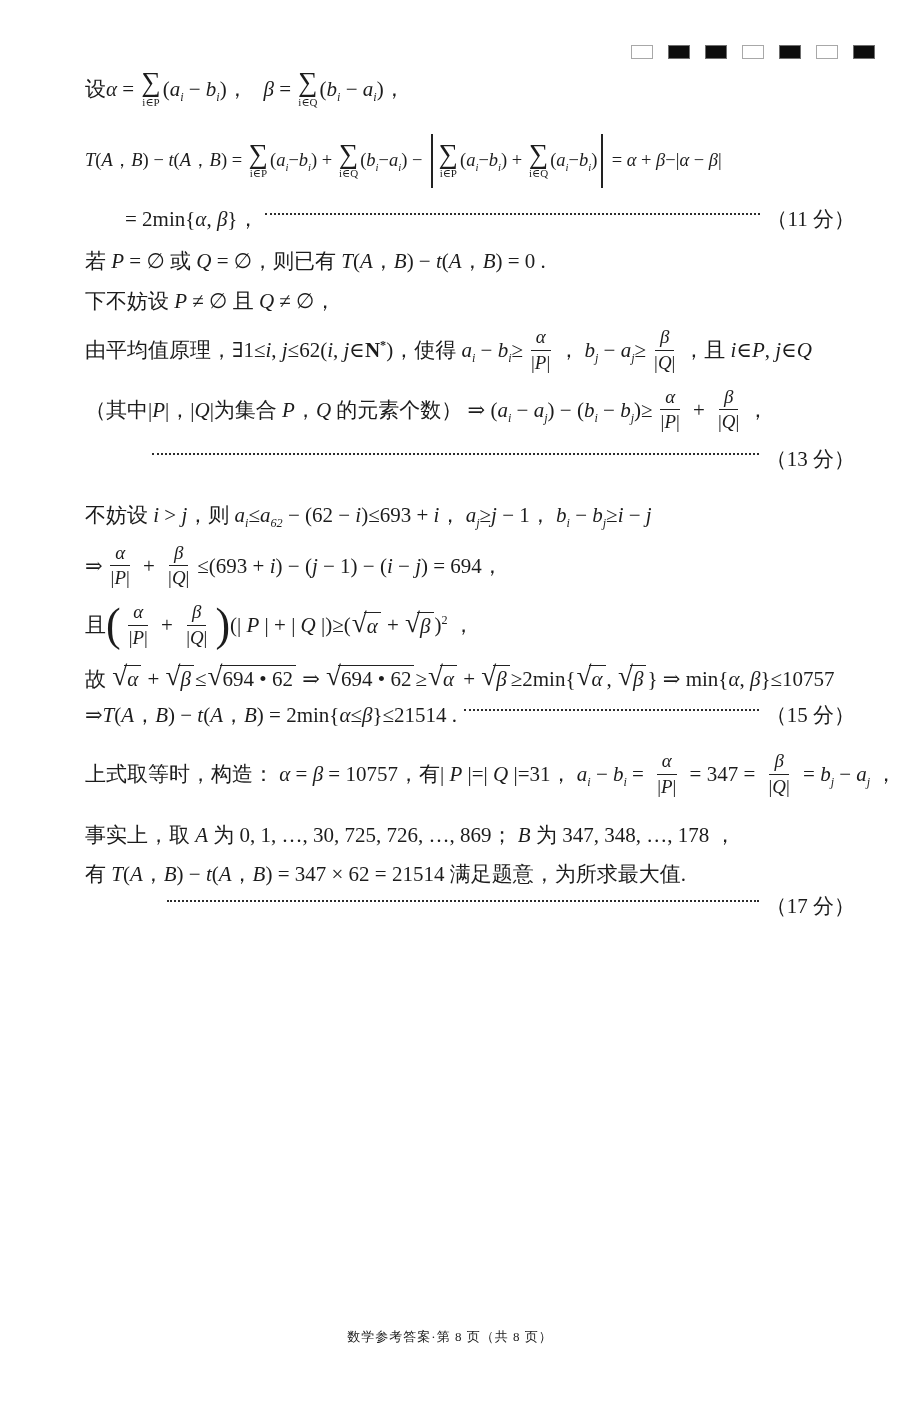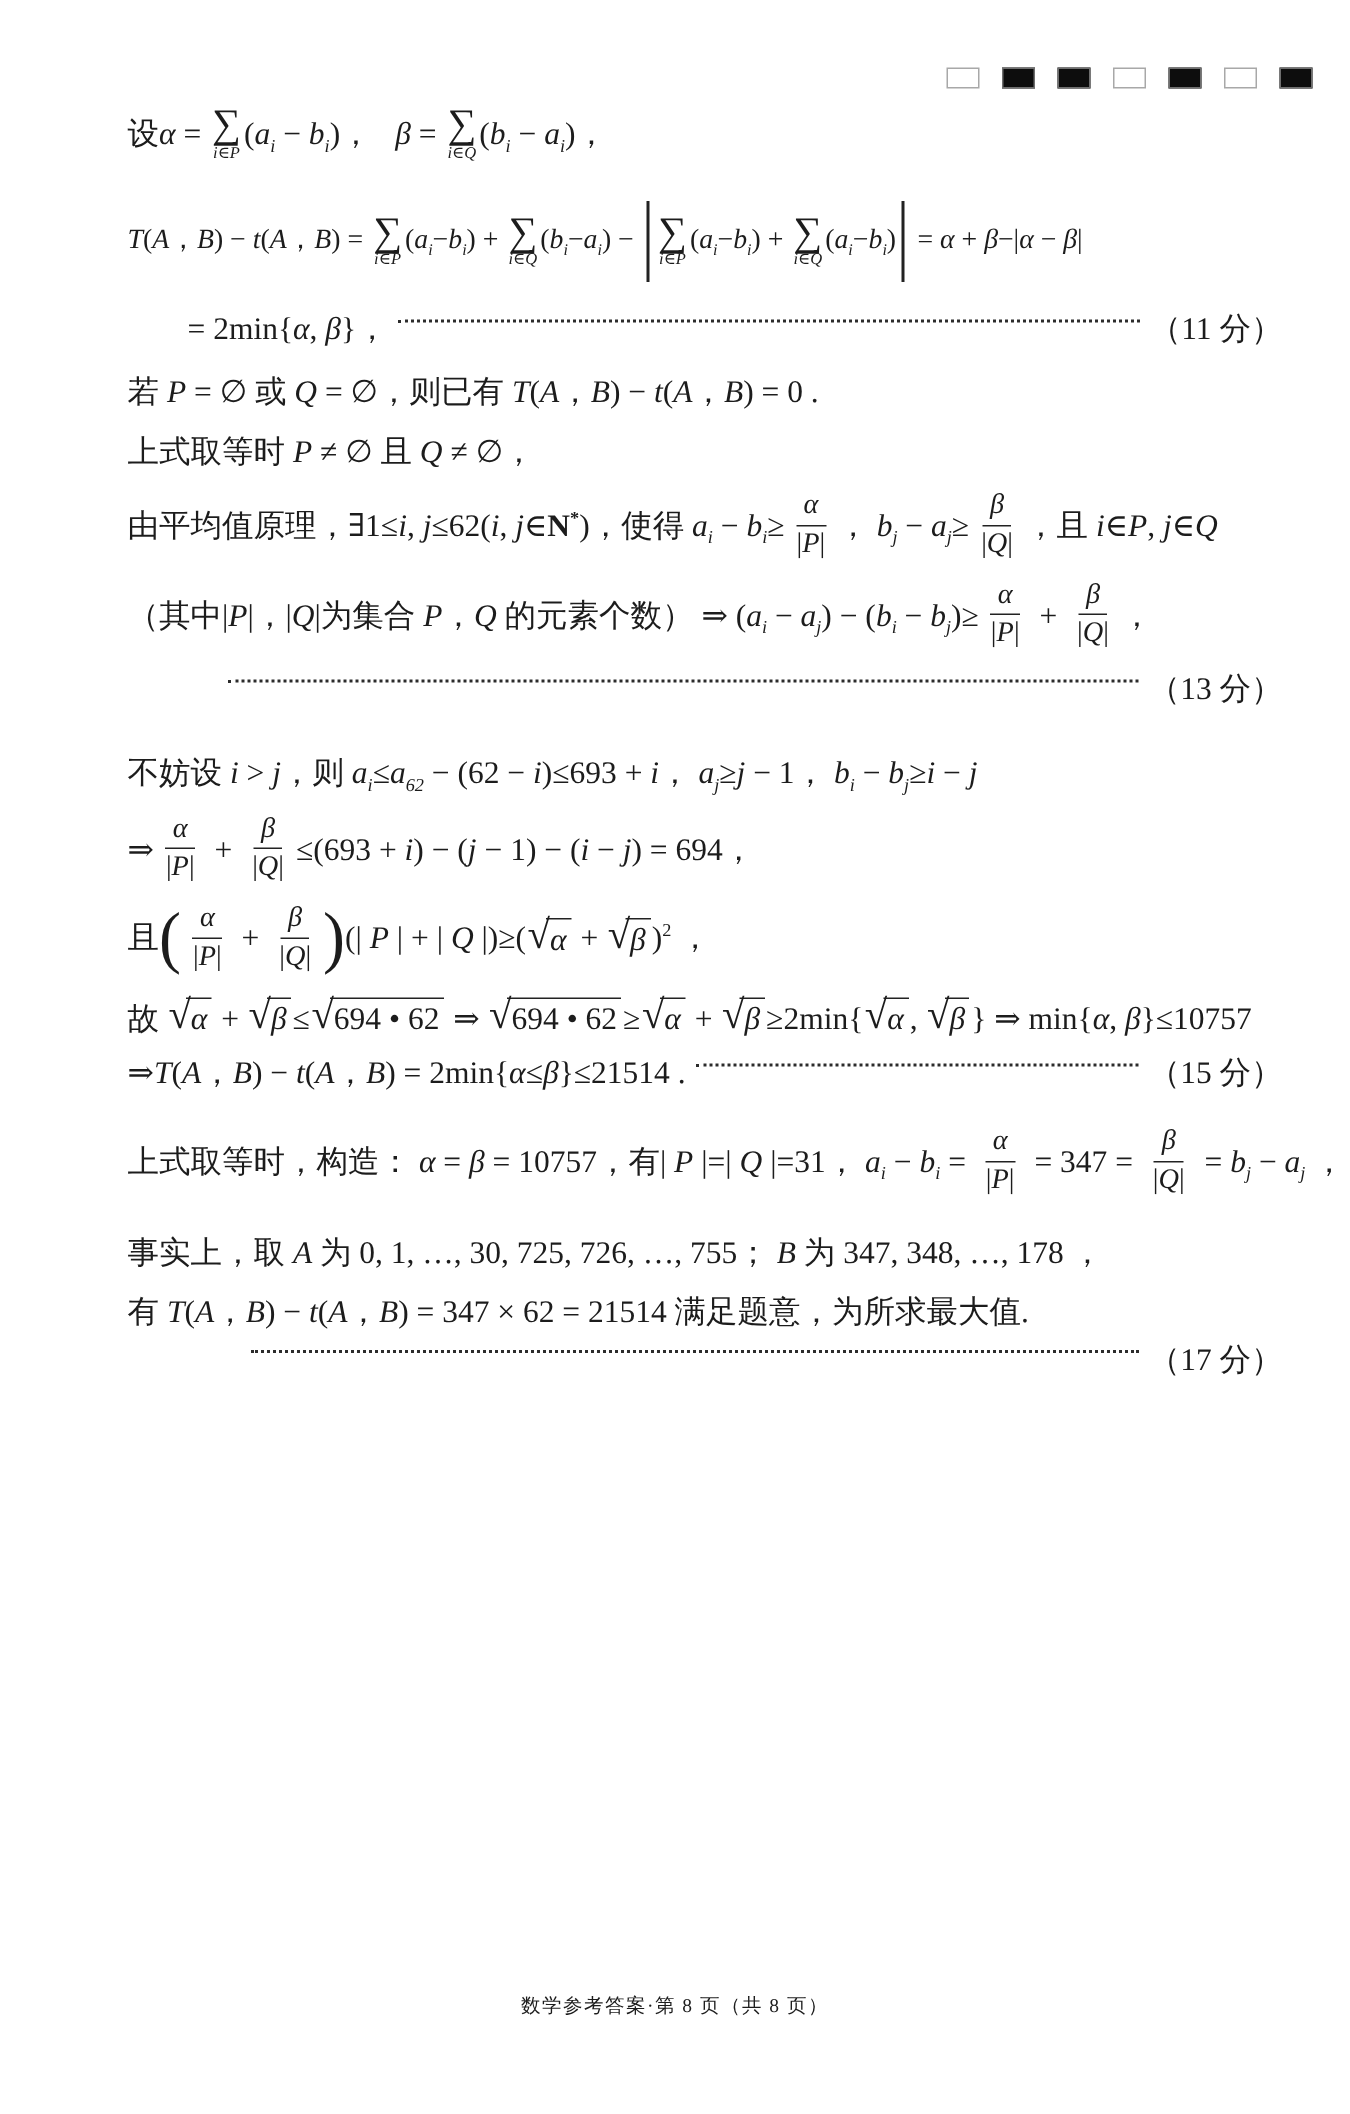--- a/index.html
+++ b/index.html
@@ -11,21 +11,21 @@
   .mark.filled{background:#0d0d0d;border:1.6px solid #6f6f6f;}
   .content{position:absolute;left:85px;right:45px;top:70px;}
   .line{display:flex;align-items:center;white-space:pre;font-size:21px;line-height:1.25;}
   .tx{font-style:normal;}
   .it{font-style:italic;}
   .bd{font-weight:bold;}
   sub{font-size:0.58em;font-style:italic;line-height:0;}
   sup{font-size:0.58em;line-height:0;}
   .sum{display:inline-flex;flex-direction:column;align-items:center;margin:0 2px;line-height:1;}
   .sum .sg{font-size:27px;line-height:0.95;}
-  .sum .lim{font-size:11px;font-style:italic;line-height:1;margin-top:1px;}
+  .sum .lim{font-size:11px;line-height:1;margin-top:1px;}
   .frac{display:inline-flex;flex-direction:column;align-items:center;margin:0 3px;
         font-size:0.9em;line-height:1.2;text-align:center;}
   .frac .num{padding:0 5px 1px 5px;border-bottom:1.5px solid #222;}
   .frac .den{padding:1px 5px 0 5px;}
   .sqrt{display:inline-flex;align-items:center;margin:0 1px;}
   .sqrt .rad{font-size:1.3em;line-height:1;margin-right:-3px;transform:translateY(-2px);}
   .sqrt .bod{border-top:1.6px solid #222;padding:0 3px;display:inline-flex;align-items:center;}
   .tallbar{display:inline-block;width:1.6px;background:#222;margin:0 4px;}
   .bigp{font-size:44px;font-weight:300;line-height:0.9;display:inline-block;transform:scaleY(1.05);}
   .leader{flex:1;height:0;border-bottom:2.4px dotted #2c2c2c;margin:0 7px;align-self:center;transform:translateY(-5px);}
@@ -60,28 +60,28 @@
       <span class="mark outline"></span>
       <span class="mark filled"></span>
       <span class="mark outline"></span>
       <span class="mark filled"></span>
     </div>
   <div class="content">
       <div class="line" id="line-1"><span class="tx">设</span><span class="it">α</span><span class="tx"> = </span><span class="sum"><span class="sg">∑</span><span class="lim">i∈P</span></span><span class="tx">(</span><span class="it">a<sub>i</sub></span><span class="tx"> − </span><span class="it">b<sub>i</sub></span><span class="tx">)，   </span><span class="it">β</span><span class="tx"> = </span><span class="sum"><span class="sg">∑</span><span class="lim">i∈Q</span></span><span class="tx">(</span><span class="it">b<sub>i</sub></span><span class="tx"> − </span><span class="it">a<sub>i</sub></span><span class="tx">)，</span></div>
       <div class="line" id="line-2"><span class="it">T</span><span class="tx">(</span><span class="it">A</span><span class="tx">，</span><span class="it">B</span><span class="tx">) − </span><span class="it">t</span><span class="tx">(</span><span class="it">A</span><span class="tx">，</span><span class="it">B</span><span class="tx">) = </span><span class="sum"><span class="sg">∑</span><span class="lim">i∈P</span></span><span class="tx">(</span><span class="it">a<sub>i</sub></span><span class="tx">−</span><span class="it">b<sub>i</sub></span><span class="tx">) + </span><span class="sum"><span class="sg">∑</span><span class="lim">i∈Q</span></span><span class="tx">(</span><span class="it">b<sub>i</sub></span><span class="tx">−</span><span class="it">a<sub>i</sub></span><span class="tx">) − </span><span class="tallbar" style="height: 54px;"></span><span class="sum"><span class="sg">∑</span><span class="lim">i∈P</span></span><span class="tx">(</span><span class="it">a<sub>i</sub></span><span class="tx">−</span><span class="it">b<sub>i</sub></span><span class="tx">) + </span><span class="sum"><span class="sg">∑</span><span class="lim">i∈Q</span></span><span class="tx">(</span><span class="it">a<sub>i</sub></span><span class="tx">−</span><span class="it">b<sub>i</sub></span><span class="tx">)</span><span class="tallbar" style="height: 54px;"></span><span class="tx"> = </span><span class="it">α</span><span class="tx"> + </span><span class="it">β</span><span class="tx">−|</span><span class="it">α</span><span class="tx"> − </span><span class="it">β</span><span class="tx">|</span></div>
       <div class="line" id="line-3"><span class="tx">= 2min{</span><span class="it">α</span><span class="tx">, </span><span class="it">β</span><span class="tx">}，</span><span class="leader"></span><span class="score">（11 分）</span></div>
       <div class="line" id="line-4"><span class="tx">若 </span><span class="it">P</span><span class="tx"> = ∅ 或 </span><span class="it">Q</span><span class="tx"> = ∅，则已有 </span><span class="it">T</span><span class="tx">(</span><span class="it">A</span><span class="tx">，</span><span class="it">B</span><span class="tx">) − </span><span class="it">t</span><span class="tx">(</span><span class="it">A</span><span class="tx">，</span><span class="it">B</span><span class="tx">) = 0 .</span></div>
-      <div class="line" id="line-5"><span class="tx">上式取等时 </span><span class="it">P</span><span class="tx"> ≠ ∅ 且 </span><span class="it">Q</span><span class="tx"> ≠ ∅，</span></div>
+      <div class="line" id="line-5"><span class="tx">下不妨设 </span><span class="it">P</span><span class="tx"> ≠ ∅ 且 </span><span class="it">Q</span><span class="tx"> ≠ ∅，</span></div>
       <div class="line" id="line-6"><span class="tx">由平均值原理，∃1≤</span><span class="it">i</span><span class="tx">, </span><span class="it">j</span><span class="tx">≤62(</span><span class="it">i</span><span class="tx">, </span><span class="it">j</span><span class="tx">∈</span><span class="bd">N<sup>*</sup></span><span class="tx">)，使得 </span><span class="it">a<sub>i</sub></span><span class="tx"> − </span><span class="it">b<sub>i</sub></span><span class="tx">≥</span><span class="frac"><span class="num"><span class="it">α</span></span><span class="den"><span class="tx">|</span><span class="it">P</span><span class="tx">|</span></span></span><span class="tx">， </span><span class="it">b<sub>j</sub></span><span class="tx"> − </span><span class="it">a<sub>j</sub></span><span class="tx">≥</span><span class="frac"><span class="num"><span class="it">β</span></span><span class="den"><span class="tx">|</span><span class="it">Q</span><span class="tx">|</span></span></span><span class="tx">，且 </span><span class="it">i</span><span class="tx">∈</span><span class="it">P</span><span class="tx">, </span><span class="it">j</span><span class="tx">∈</span><span class="it">Q</span></div>
       <div class="line" id="line-7"><span class="tx">（其中|</span><span class="it">P</span><span class="tx">|，|</span><span class="it">Q</span><span class="tx">|为集合 </span><span class="it">P</span><span class="tx">，</span><span class="it">Q</span><span class="tx"> 的元素个数） ⇒ (</span><span class="it">a<sub>i</sub></span><span class="tx"> − </span><span class="it">a<sub>j</sub></span><span class="tx">) − (</span><span class="it">b<sub>i</sub></span><span class="tx"> − </span><span class="it">b<sub>j</sub></span><span class="tx">)≥</span><span class="frac"><span class="num"><span class="it">α</span></span><span class="den"><span class="tx">|</span><span class="it">P</span><span class="tx">|</span></span></span><span class="tx"> + </span><span class="frac"><span class="num"><span class="it">β</span></span><span class="den"><span class="tx">|</span><span class="it">Q</span><span class="tx">|</span></span></span><span class="tx">，</span></div>
       <div class="line" id="line-8"><span class="leader"></span><span class="score">（13 分）</span></div>
       <div class="line" id="line-9"><span class="tx">不妨设 </span><span class="it">i</span><span class="tx"> &gt; </span><span class="it">j</span><span class="tx">，则 </span><span class="it">a<sub>i</sub></span><span class="tx">≤</span><span class="it">a<sub>62</sub></span><span class="tx"> − (62 − </span><span class="it">i</span><span class="tx">)≤693 + </span><span class="it">i</span><span class="tx">， </span><span class="it">a<sub>j</sub></span><span class="tx">≥</span><span class="it">j</span><span class="tx"> − 1， </span><span class="it">b<sub>i</sub></span><span class="tx"> − </span><span class="it">b<sub>j</sub></span><span class="tx">≥</span><span class="it">i</span><span class="tx"> − </span><span class="it">j</span></div>
       <div class="line" id="line-10"><span class="tx">⇒</span><span class="frac"><span class="num"><span class="it">α</span></span><span class="den"><span class="tx">|</span><span class="it">P</span><span class="tx">|</span></span></span><span class="tx"> + </span><span class="frac"><span class="num"><span class="it">β</span></span><span class="den"><span class="tx">|</span><span class="it">Q</span><span class="tx">|</span></span></span><span class="tx">≤(693 + </span><span class="it">i</span><span class="tx">) − (</span><span class="it">j</span><span class="tx"> − 1) − (</span><span class="it">i</span><span class="tx"> − </span><span class="it">j</span><span class="tx">) = 694，</span></div>
       <div class="line" id="line-11"><span class="tx">且</span><span class="bigp">(</span><span class="frac"><span class="num"><span class="it">α</span></span><span class="den"><span class="tx">|</span><span class="it">P</span><span class="tx">|</span></span></span><span class="tx"> + </span><span class="frac"><span class="num"><span class="it">β</span></span><span class="den"><span class="tx">|</span><span class="it">Q</span><span class="tx">|</span></span></span><span class="bigp">)</span><span class="tx">(| </span><span class="it">P</span><span class="tx"> | + | </span><span class="it">Q</span><span class="tx"> |)≥(</span><span class="sqrt"><span class="rad">√</span><span class="bod"><span class="it">α</span></span></span><span class="tx"> + </span><span class="sqrt"><span class="rad">√</span><span class="bod"><span class="it">β</span></span></span><span class="tx">)<sup>2</sup></span><span class="tx"> ，</span></div>
       <div class="line" id="line-12"><span class="tx">故 </span><span class="sqrt"><span class="rad">√</span><span class="bod"><span class="it">α</span></span></span><span class="tx"> + </span><span class="sqrt"><span class="rad">√</span><span class="bod"><span class="it">β</span></span></span><span class="tx">≤</span><span class="sqrt"><span class="rad">√</span><span class="bod"><span class="tx">694 • 62</span></span></span><span class="tx"> ⇒ </span><span class="sqrt"><span class="rad">√</span><span class="bod"><span class="tx">694 • 62</span></span></span><span class="tx">≥</span><span class="sqrt"><span class="rad">√</span><span class="bod"><span class="it">α</span></span></span><span class="tx"> + </span><span class="sqrt"><span class="rad">√</span><span class="bod"><span class="it">β</span></span></span><span class="tx">≥2min{</span><span class="sqrt"><span class="rad">√</span><span class="bod"><span class="it">α</span></span></span><span class="tx">, </span><span class="sqrt"><span class="rad">√</span><span class="bod"><span class="it">β</span></span></span><span class="tx">} ⇒ min{</span><span class="it">α</span><span class="tx">, </span><span class="it">β</span><span class="tx">}≤10757</span></div>
       <div class="line" id="line-13"><span class="tx">⇒</span><span class="it">T</span><span class="tx">(</span><span class="it">A</span><span class="tx">，</span><span class="it">B</span><span class="tx">) − </span><span class="it">t</span><span class="tx">(</span><span class="it">A</span><span class="tx">，</span><span class="it">B</span><span class="tx">) = 2min{</span><span class="it">α</span><span class="tx">≤</span><span class="it">β</span><span class="tx">}≤21514 .</span><span class="leader"></span><span class="score">（15 分）</span></div>
       <div class="line" id="line-14"><span class="tx">上式取等时，构造： </span><span class="it">α</span><span class="tx"> = </span><span class="it">β</span><span class="tx"> = 10757，有| </span><span class="it">P</span><span class="tx"> |=| </span><span class="it">Q</span><span class="tx"> |=31， </span><span class="it">a<sub>i</sub></span><span class="tx"> − </span><span class="it">b<sub>i</sub></span><span class="tx"> = </span><span class="frac"><span class="num"><span class="it">α</span></span><span class="den"><span class="tx">|</span><span class="it">P</span><span class="tx">|</span></span></span><span class="tx"> = 347 = </span><span class="frac"><span class="num"><span class="it">β</span></span><span class="den"><span class="tx">|</span><span class="it">Q</span><span class="tx">|</span></span></span><span class="tx"> = </span><span class="it">b<sub>j</sub></span><span class="tx"> − </span><span class="it">a<sub>j</sub></span><span class="tx"> ，</span></div>
-      <div class="line" id="line-15"><span class="tx">事实上，取 </span><span class="it">A</span><span class="tx"> 为 0, 1, …, 30, 725, 726, …, 755； </span><span class="it">B</span><span class="tx"> 为 347, 348, …, 178 ，</span></div>
+      <div class="line" id="line-15"><span class="tx">事实上，取 </span><span class="it">A</span><span class="tx"> 为 0, 1, …, 30, 725, 726, …, 869； </span><span class="it">B</span><span class="tx"> 为 347, 348, …, 178 ，</span></div>
       <div class="line" id="line-16"><span class="tx">有 </span><span class="it">T</span><span class="tx">(</span><span class="it">A</span><span class="tx">，</span><span class="it">B</span><span class="tx">) − </span><span class="it">t</span><span class="tx">(</span><span class="it">A</span><span class="tx">，</span><span class="it">B</span><span class="tx">) = 347 × 62 = 21514 满足题意，为所求最大值.</span></div>
       <div class="line" id="line-17"><span class="leader"></span><span class="score">（17 分）</span></div>
     </div>
   <div class="footer">数学参考答案·第 8 页（共 8 页）</div>
 </div>
 
 </body></html>

